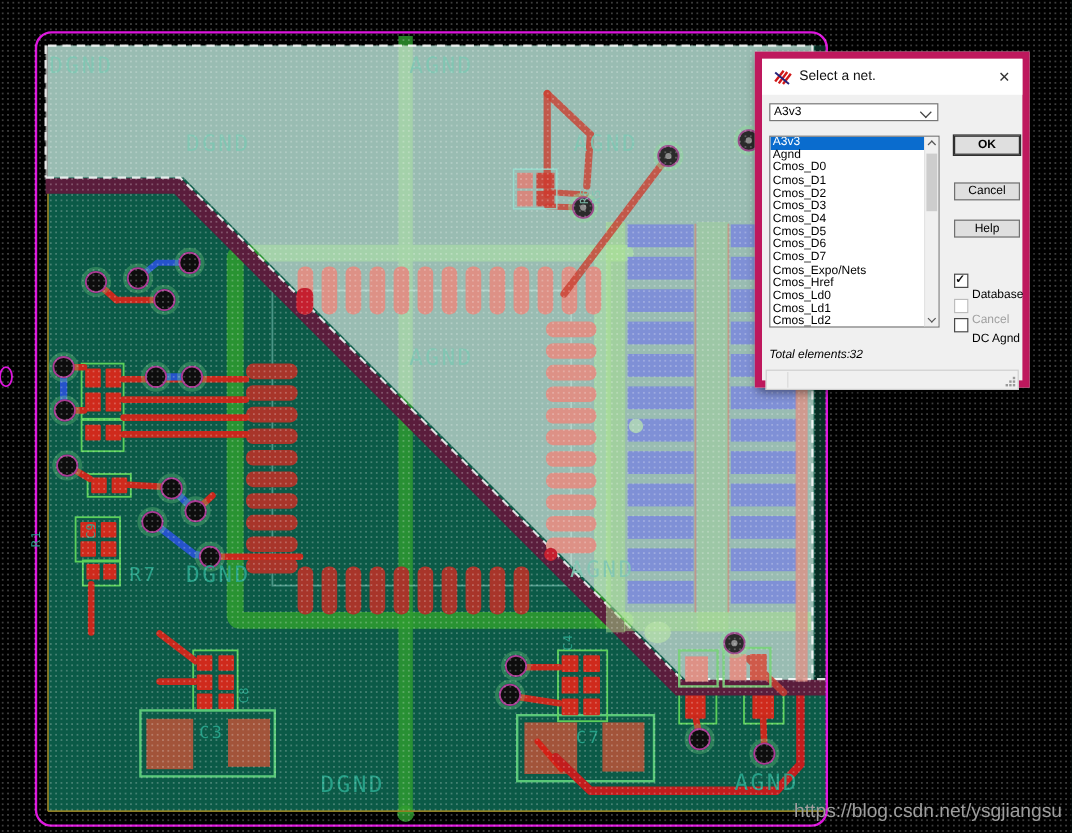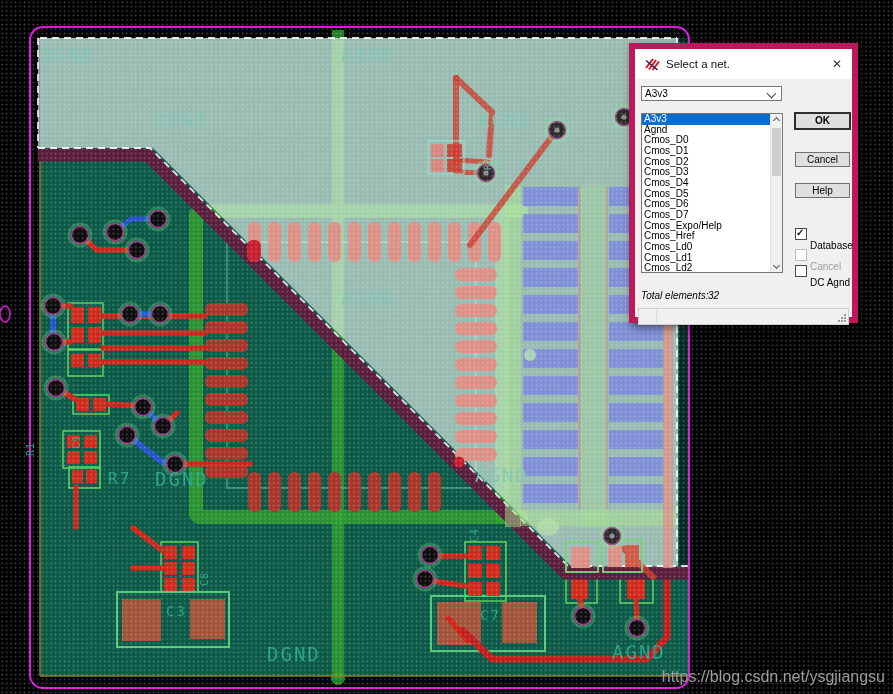--- a/index.html
+++ b/index.html
@@ -354,21 +354,21 @@
           <div class="net-item selected">A3v3</div>
           <div class="net-item">Agnd</div>
           <div class="net-item">Cmos_D0</div>
           <div class="net-item">Cmos_D1</div>
           <div class="net-item">Cmos_D2</div>
           <div class="net-item">Cmos_D3</div>
           <div class="net-item">Cmos_D4</div>
           <div class="net-item">Cmos_D5</div>
           <div class="net-item">Cmos_D6</div>
           <div class="net-item">Cmos_D7</div>
-          <div class="net-item">Cmos_Expo/Help</div>
+          <div class="net-item">Cmos_Expo/Nets</div>
           <div class="net-item">Cmos_Href</div>
           <div class="net-item">Cmos_Ld0</div>
           <div class="net-item">Cmos_Ld1</div>
           <div class="net-item">Cmos_Ld2</div>
         </div>
       <div class="vscroll">
         <div class="sb-btn up">
             <span class="sb-chev"></span>
           </div>
         <div class="sb-thumb"></div>

